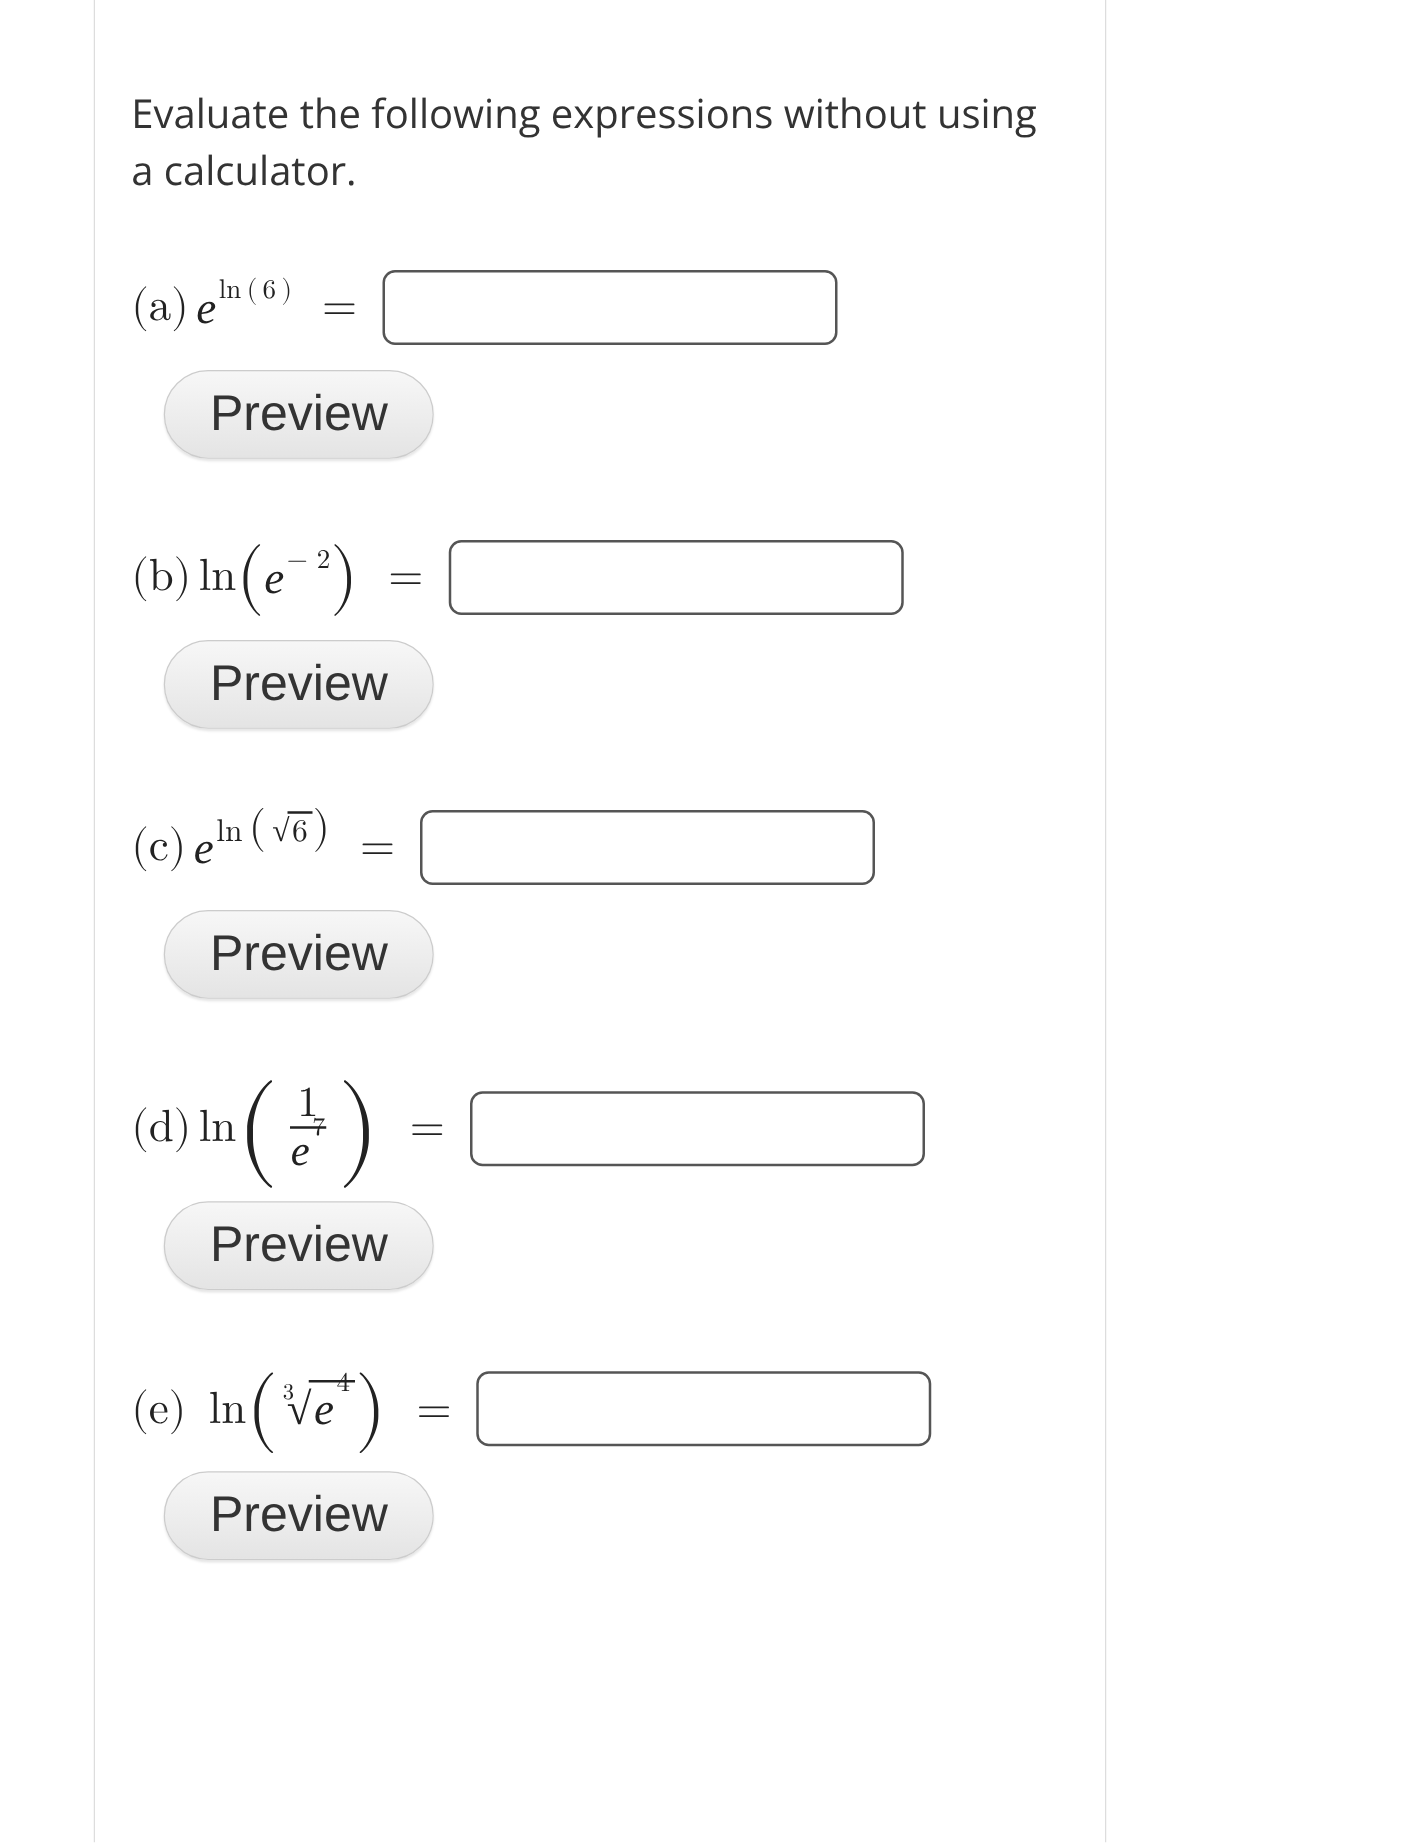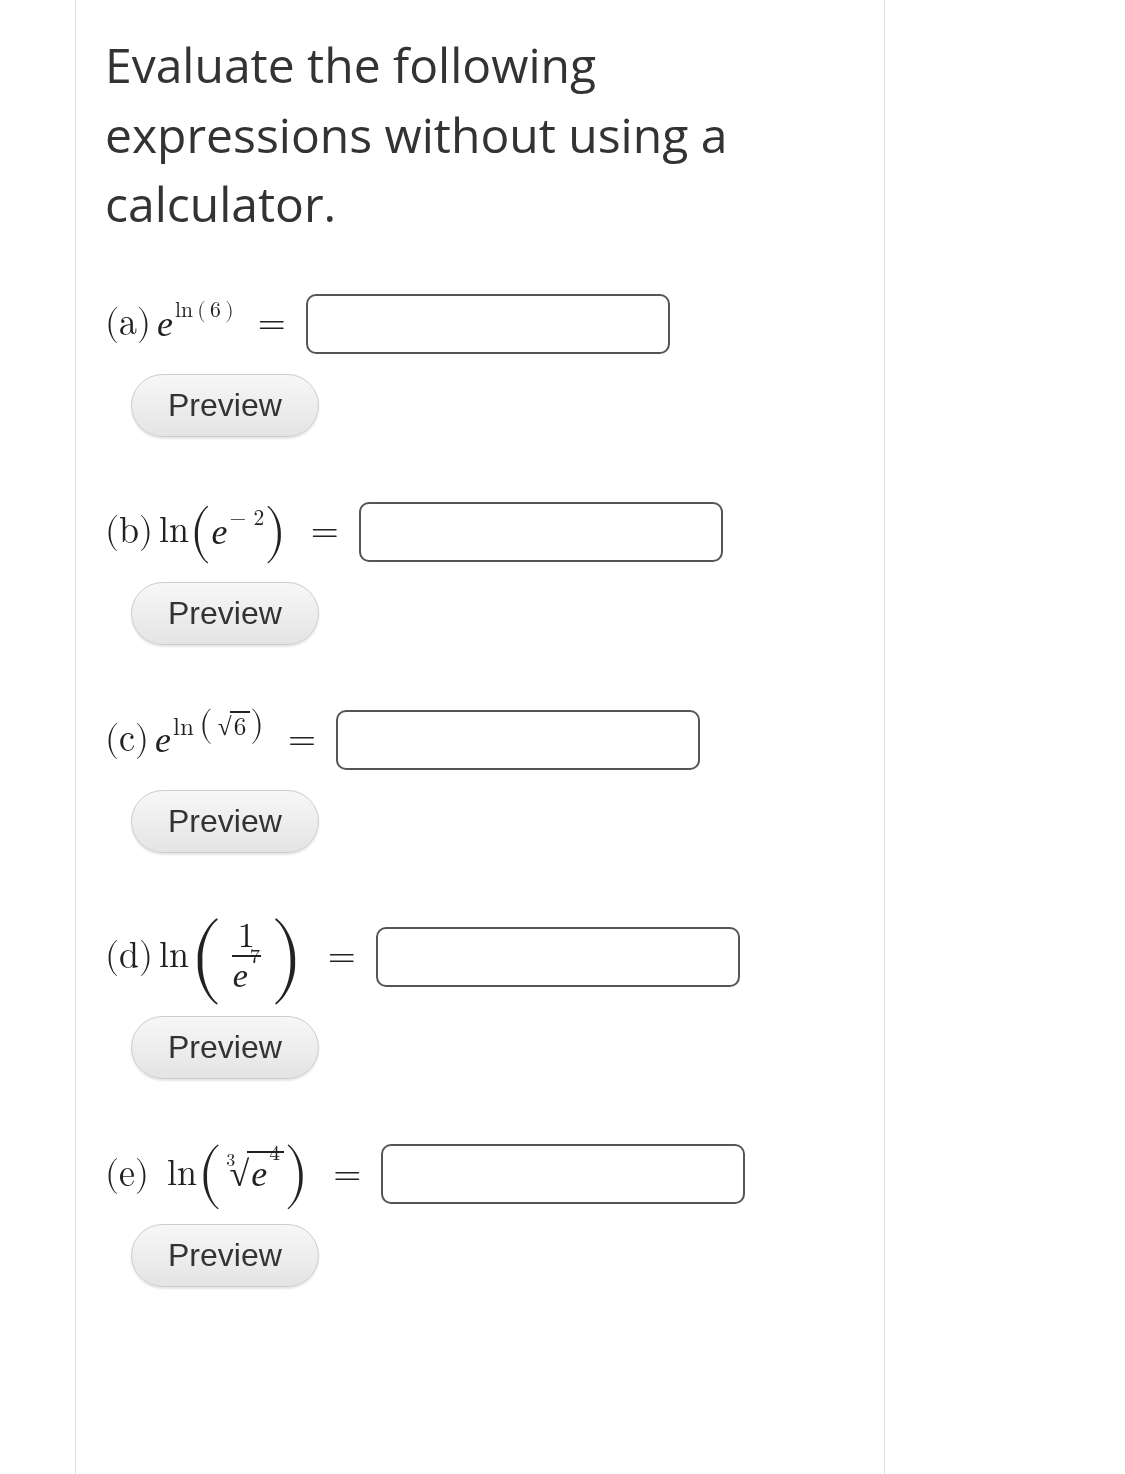--- a/index.html
+++ b/index.html
@@ -33,25 +33,26 @@
   top: 0;
   bottom: 0;
   width: 240px;
   border-left: 1px solid #ddd;
   pointer-events: none;
 }
 .content {
   padding-left: 60px;
 }
 .prompt {
-  font-size: 48px;
+  font-size: 32px;
   line-height: 1.45;
   margin-bottom: 55px;
   color: #333;
   padding-right: 260px;
+  margin-top: 38px;
 }
 .part {
   margin-bottom: 65px;
 }
 .row {
   display: flex;
   align-items: center;
   margin-bottom: 20px;
 }
 .expr {
@@ -78,21 +79,21 @@
 input.answer {
   height: 48px;
   font-size: 26px;
   border: 2px solid #555;
   border-radius: 10px;
   padding: 4px 10px;
   background: #fff;
 }
 .preview-btn {
   display: inline-block;
-  font-size: 32px;
+  font-size: 40px;
   color: #333;
   background: linear-gradient(#f7f7f7, #e4e4e4);
   border: 1px solid #ccc;
   border-radius: 40px;
   padding: 12px 36px;
   margin-left: 26px;
   cursor: pointer;
   box-shadow: 0 2px 2px rgba(0,0,0,0.1);
 }
 

